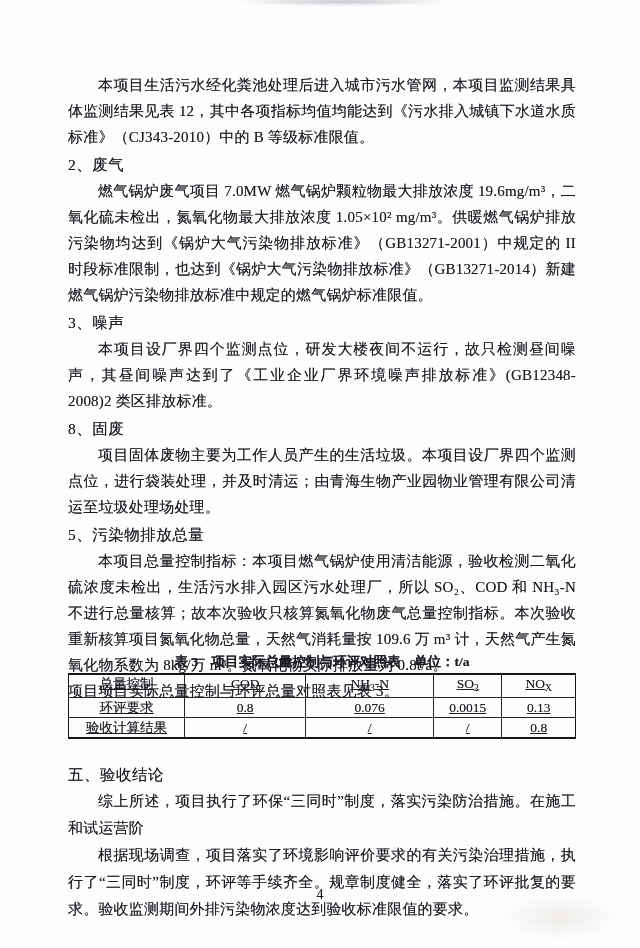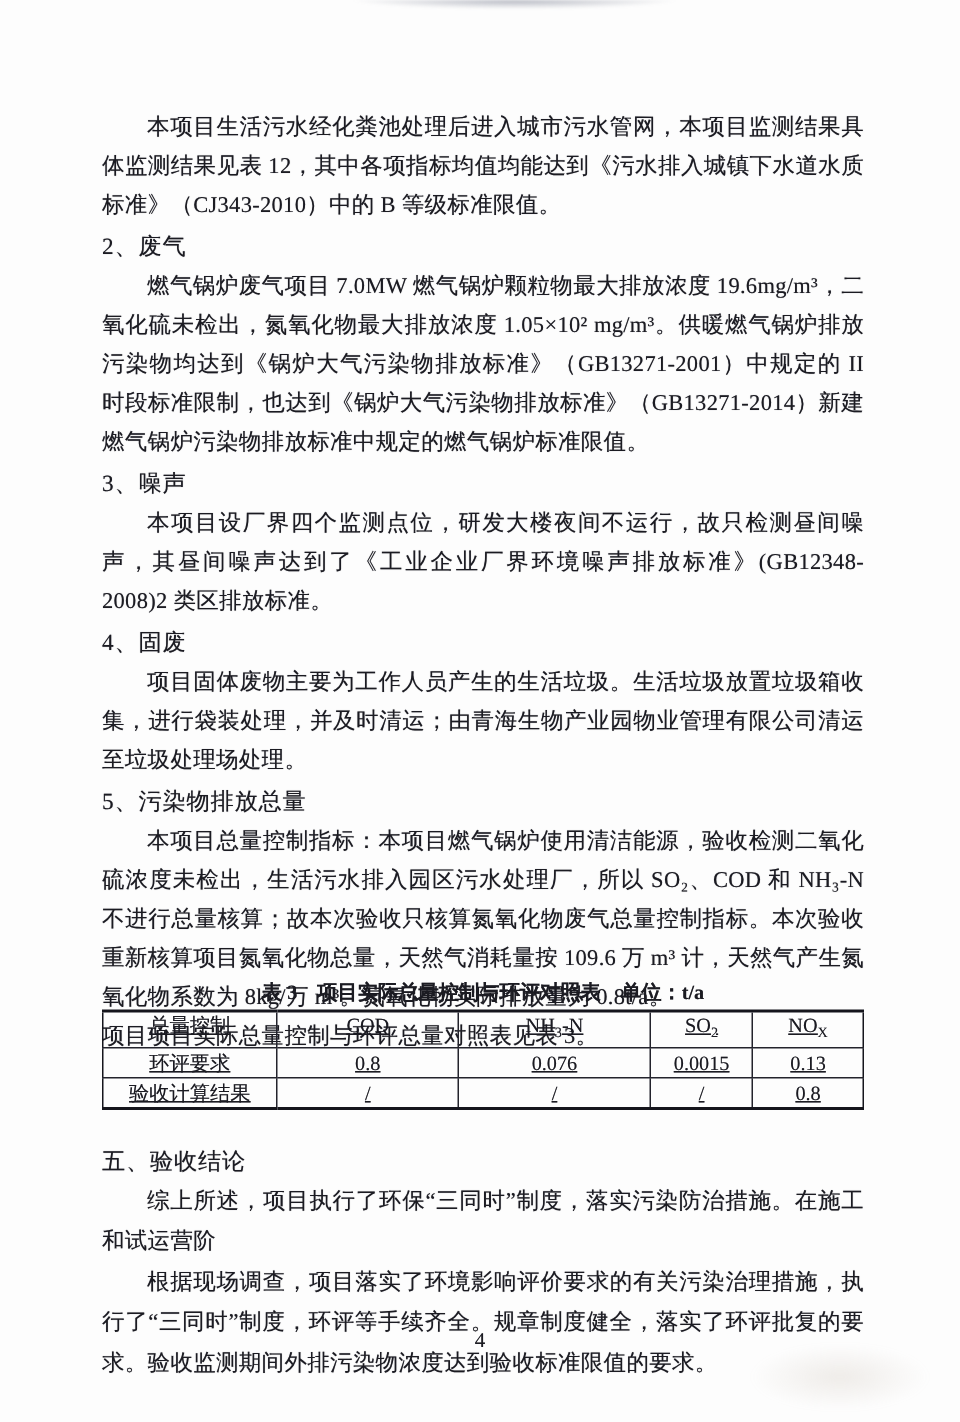--- a/index.html
+++ b/index.html
@@ -94,22 +94,22 @@
 <div class="page">
   <div class="smudge-top"></div>
   <div class="smudge-bottom"></div>
 
   <div class="content-top">
     <p class="body">本项目生活污水经化粪池处理后进入城市污水管网，本项目监测结果具体监测结果见表 12，其中各项指标均值均能达到《污水排入城镇下水道水质标准》（CJ343-2010）中的 B 等级标准限值。</p>
     <h3 class="sec">2、废气</h3>
     <p class="body">燃气锅炉废气项目 7.0MW 燃气锅炉颗粒物最大排放浓度 19.6mg/m³，二氧化硫未检出，氮氧化物最大排放浓度 1.05×10² mg/m³。供暖燃气锅炉排放污染物均达到《锅炉大气污染物排放标准》（GB13271-2001）中规定的 II 时段标准限制，也达到《锅炉大气污染物排放标准》（GB13271-2014）新建燃气锅炉污染物排放标准中规定的燃气锅炉标准限值。</p>
     <h3 class="sec">3、噪声</h3>
     <p class="body">本项目设厂界四个监测点位，研发大楼夜间不运行，故只检测昼间噪声，其昼间噪声达到了《工业企业厂界环境噪声排放标准》(GB12348-2008)2 类区排放标准。</p>
-    <h3 class="sec">4、固废</h3>
-    <p class="body">项目固体废物主要为工作人员产生的生活垃圾。生活垃圾放置垃圾箱收集，进行袋装处理，并及时清运；由青海生物产业园物业管理有限公司清运至垃圾处理场处理。</p>
+    <h3 class="sec">8、固废</h3>
+    <p class="body">项目固体废物主要为工作人员产生的生活垃圾。本项目设厂界四个监测点位，进行袋装处理，并及时清运；由青海生物产业园物业管理有限公司清运至垃圾处理场处理。</p>
     <h3 class="sec">5、污染物排放总量</h3>
     <p class="body">本项目总量控制指标：本项目燃气锅炉使用清洁能源，验收检测二氧化硫浓度未检出，生活污水排入园区污水处理厂，所以 SO₂、COD 和 NH₃-N 不进行总量核算；故本次验收只核算氮氧化物废气总量控制指标。本次验收重新核算项目氮氧化物总量，天然气消耗量按 109.6 万 m³ 计，天然气产生氮氧化物系数为 8kg/万 m³。氮氧化物实际排放量为 0.8t/a。</p>
     <p class="body noindent">项目项目实际总量控制与环评总量对照表见表 3。</p>
   </div>
 
   <div class="table-block">
     <div class="tbl-caption">
       <span class="cap-label">表 3</span>
       <span class="cap-title">项目实际总量控制与环评对照表</span>
       <span class="cap-unit">单位：t/a</span>

